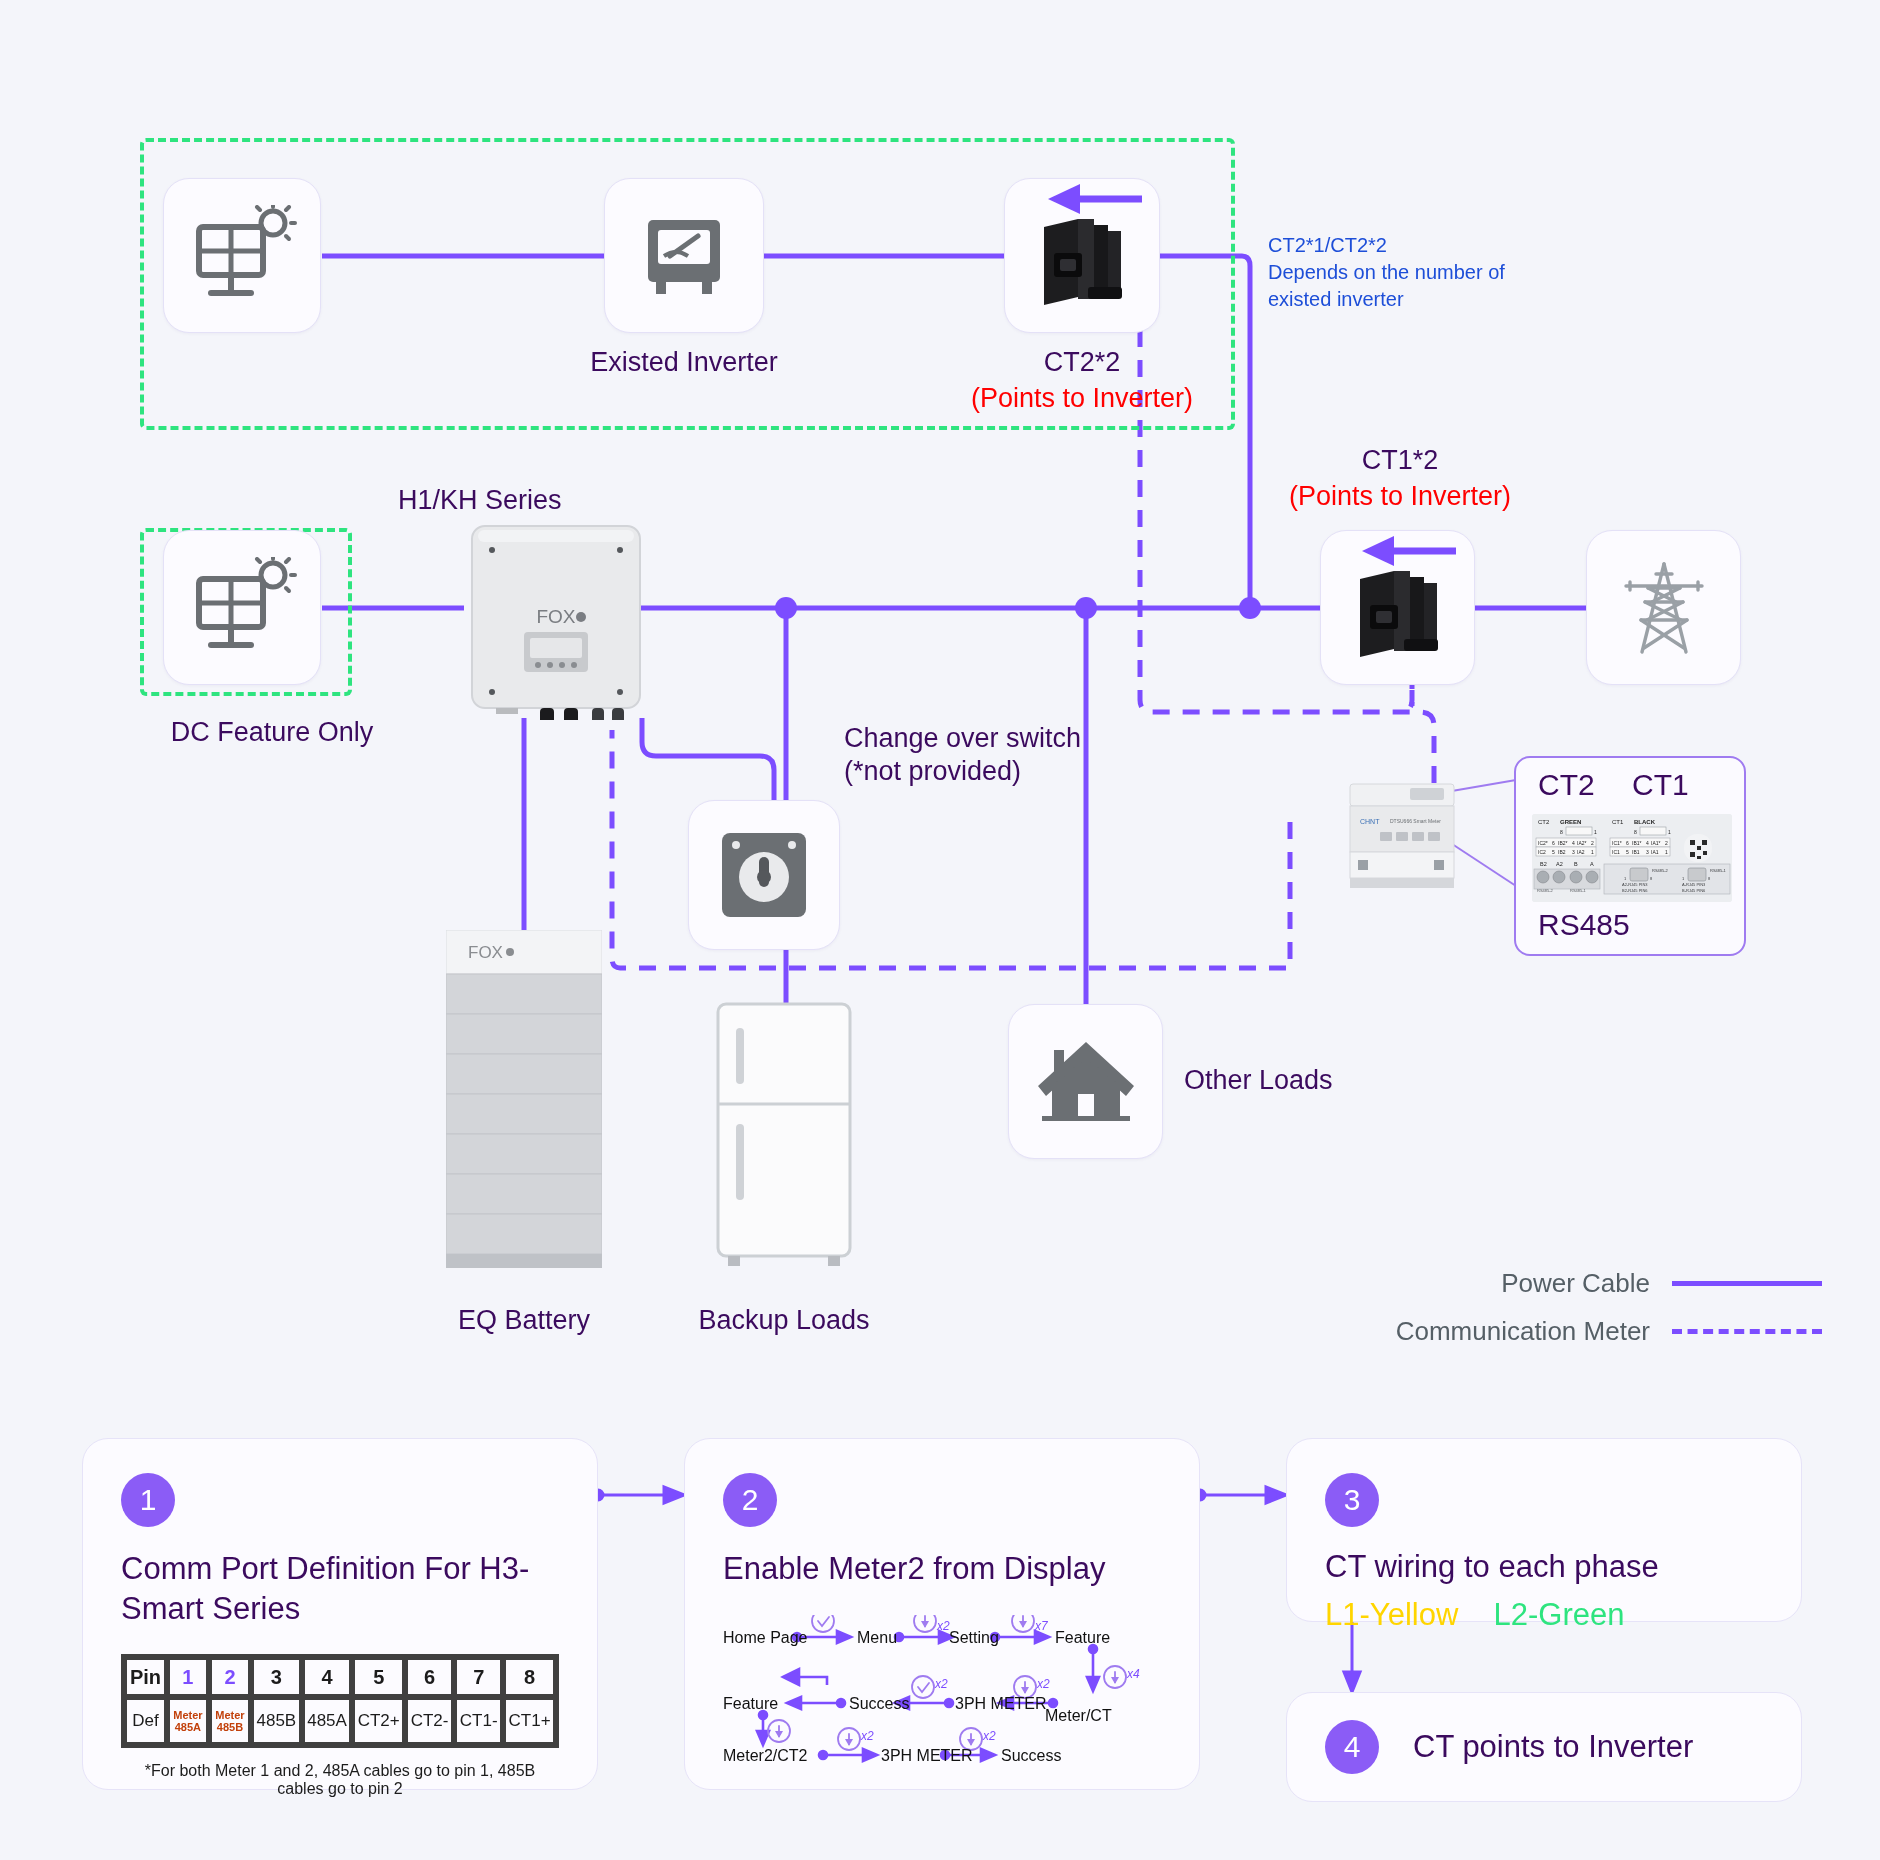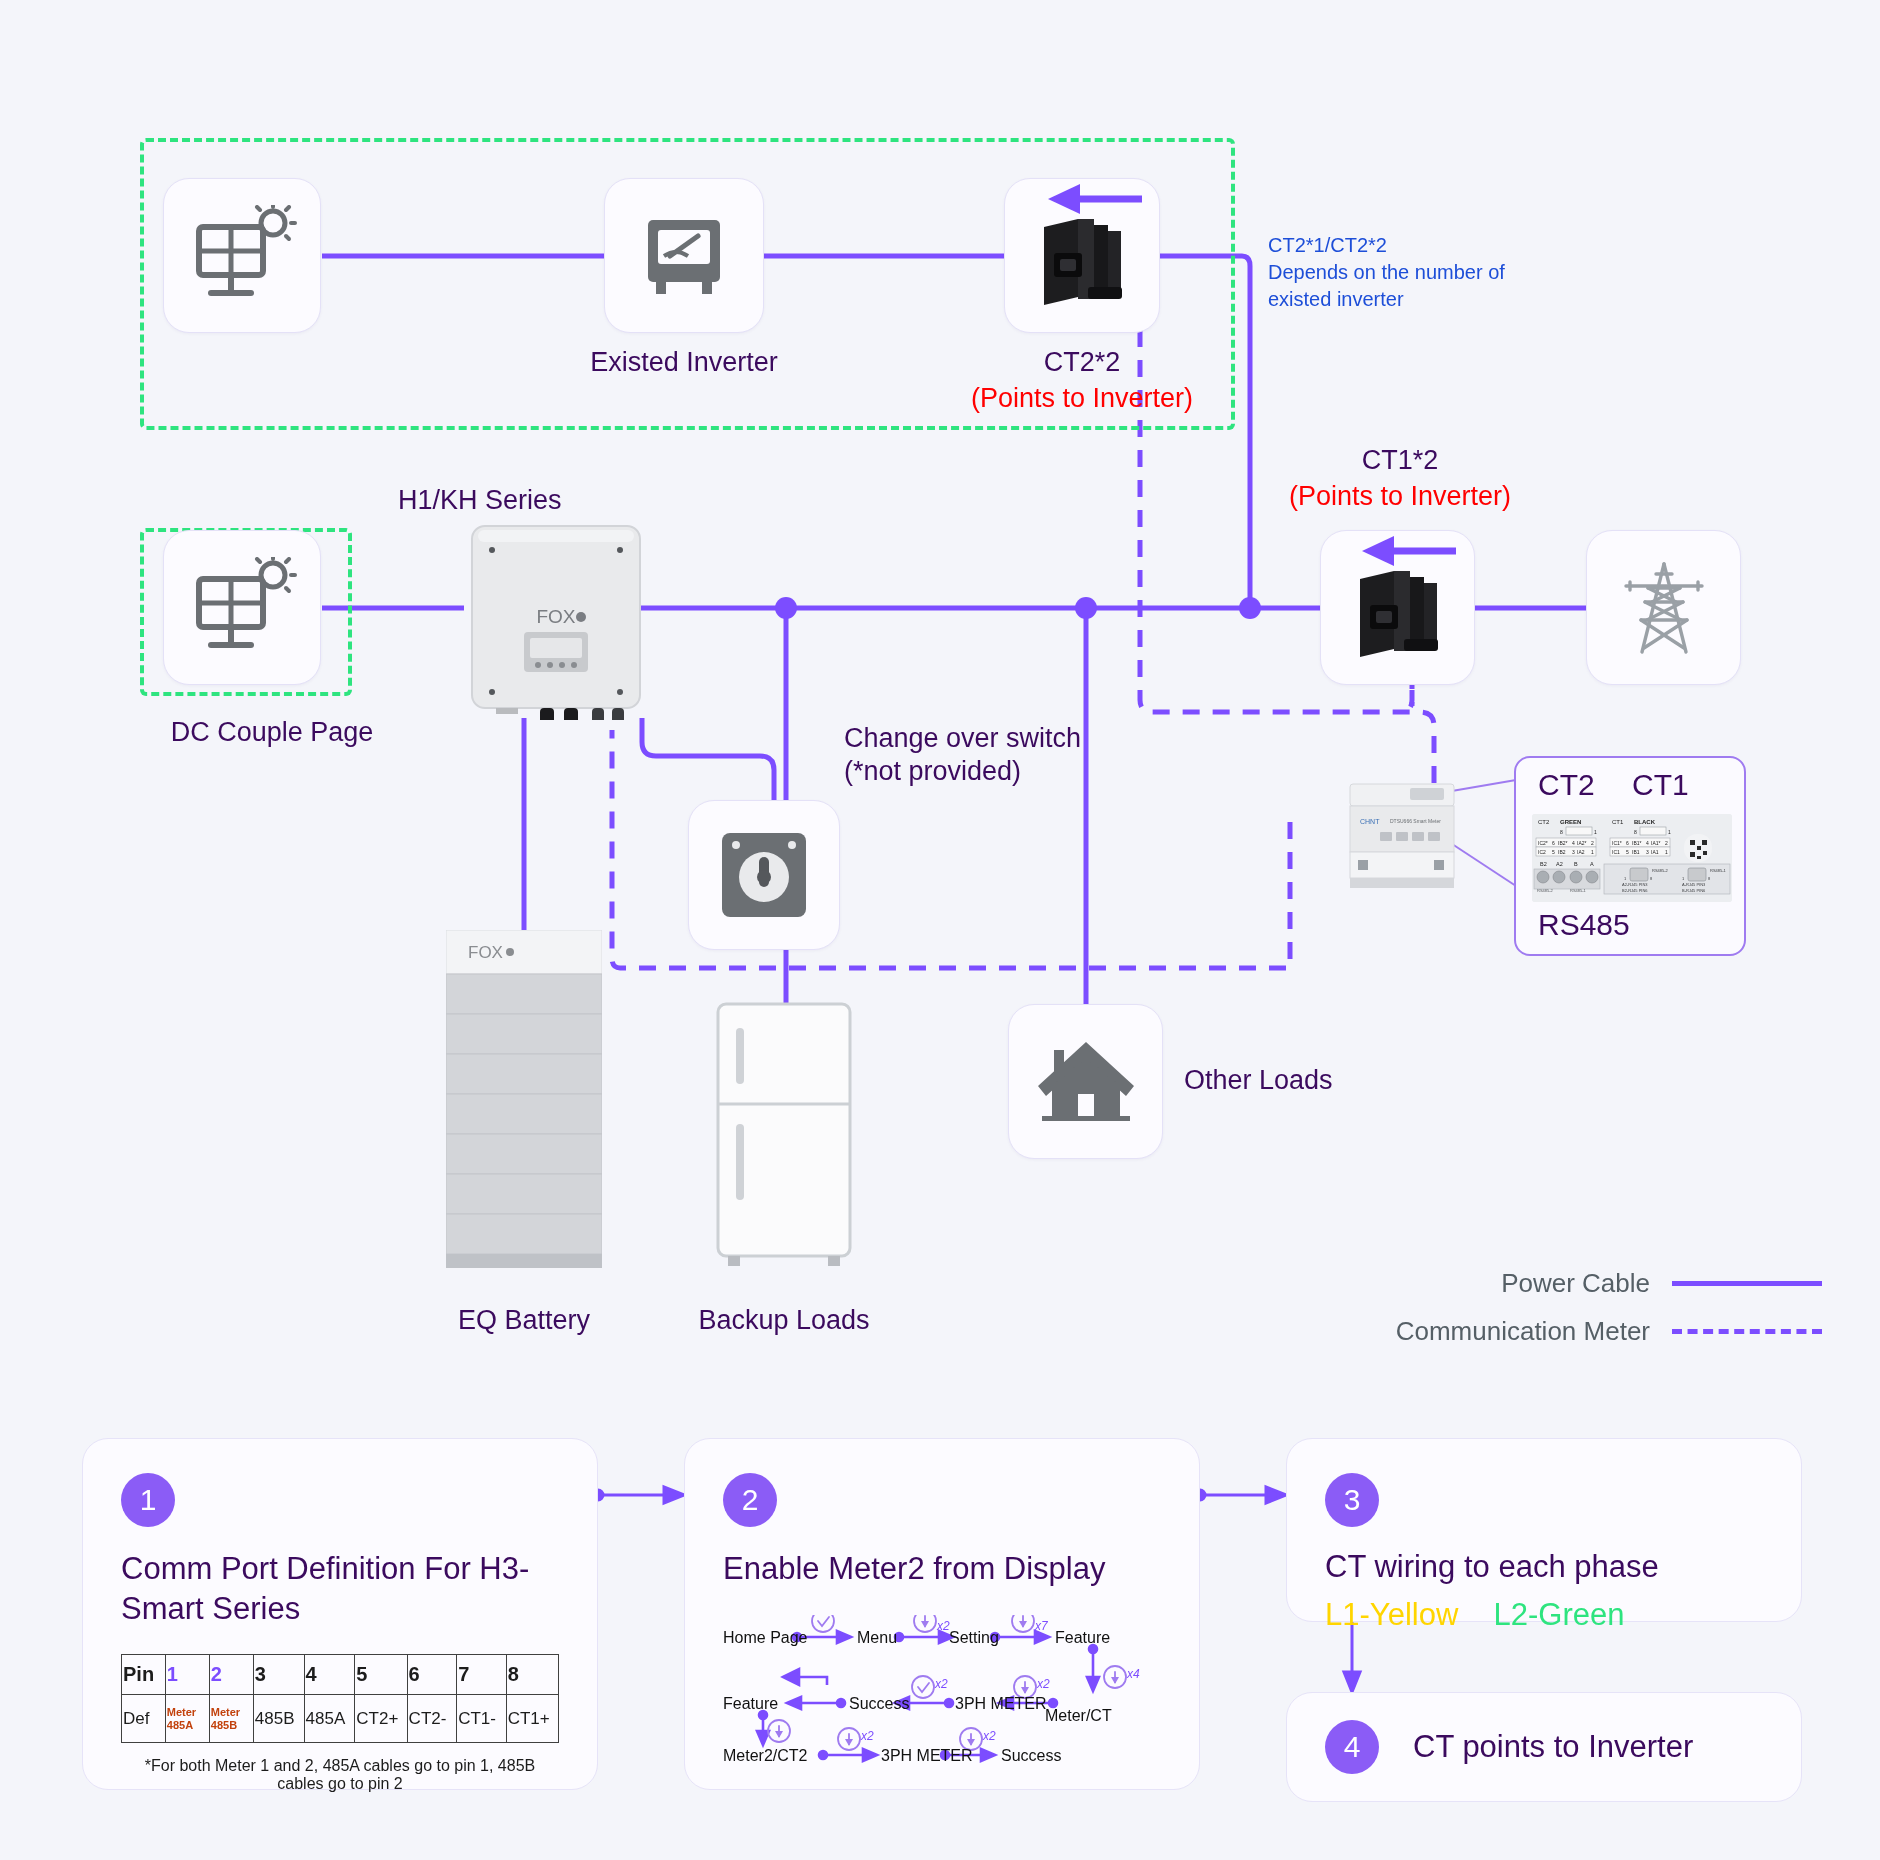--- a/index.html
+++ b/index.html
@@ -65,21 +65,21 @@
   }
   .badge {
     width:54px; height:54px; border-radius:50%;
     background:#8b5cf6; color:#fff;
     font-size:30px; display:flex; align-items:center; justify-content:center;
   }
   .step-title { font-size:31px; color:#3b0a5e; line-height:1.28; margin-top:22px; }
 
   
   table.pintable { border-collapse:collapse; margin-top:26px; }
-  table.pintable td { border:1px solid #404040; font-size:17px; color:#1c1c1c; }
+  table.pintable td { border:6px solid #404040; text-align:center; font-size:17px; color:#1c1c1c; }
   table.pintable tr.head td { font-weight:bold; font-size:20px; height:40px; }
   table.pintable tr.head td.pv { color:#7c4dff; }
   table.pintable tr.body td { height:48px; font-size:17px; }
   table.pintable tr.body td.meter { color:#c2410c; font-weight:bold; font-size:11px; line-height:1.15; }
   table.pintable td.c0 { width:62px; }
   table.pintable td.cn { width:66px; }
   .footnote { margin-top:14px; font-size:16px; color:#1c1c1c; text-align:center; }
 
   
   .flow { position:relative; margin-top:26px; width:430px; height:150px; font-size:16px; color:#111; }
@@ -215,21 +215,21 @@
           <line x1="99" y1="31" x2="102" y2="34"></line>
         <line x1="73" y1="5" x2="70" y2="2"></line>
       </g>
       <rect x="12" y="22" width="64" height="48" rx="4" fill="none" stroke="#6b6f73" stroke-width="6"></rect>
       <line x1="44" y1="22" x2="44" y2="70" stroke="#6b6f73" stroke-width="5"></line>
       <line x1="12" y1="46" x2="76" y2="46" stroke="#6b6f73" stroke-width="5"></line>
       <line x1="44" y1="70" x2="44" y2="86" stroke="#6b6f73" stroke-width="6"></line>
       <line x1="24" y1="88" x2="64" y2="88" stroke="#6b6f73" stroke-width="6" stroke-linecap="round"></line>
     </svg>
   </div>
-  <div class="lbl" style="left:132px; top:716px; width:280px;">DC Couple Page</div>
+  <div class="lbl" style="left:132px; top:716px; width:280px;">DC Feature Only</div>
 
   <div class="lbl" style="left:398px; top:484px; width:280px; text-align:left;">H1/KH Series</div>
   <div style="position:absolute; left:466px; top:520px; width:180px; height:198px; z-index:3;">
     <svg width="180" height="200" viewBox="0 0 180 200">
       <rect x="6" y="6" width="168" height="182" rx="13" fill="#e9eaec" stroke="#d2d4d8" stroke-width="2"></rect>
       <rect x="12" y="10" width="156" height="12" rx="6" fill="#f2f3f5"></rect>
       <circle cx="26" cy="30" r="3" fill="#55585c"></circle>
       <circle cx="154" cy="30" r="3" fill="#55585c"></circle>
       <circle cx="26" cy="172" r="3" fill="#55585c"></circle>
       <circle cx="154" cy="172" r="3" fill="#55585c"></circle>

